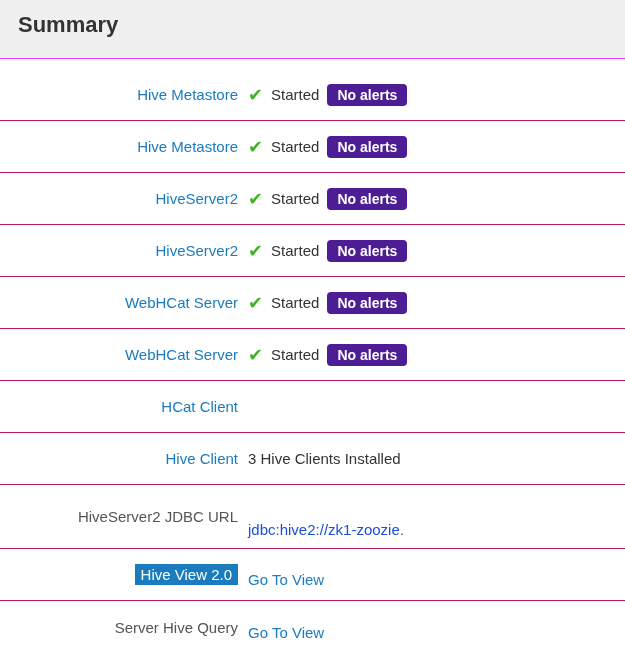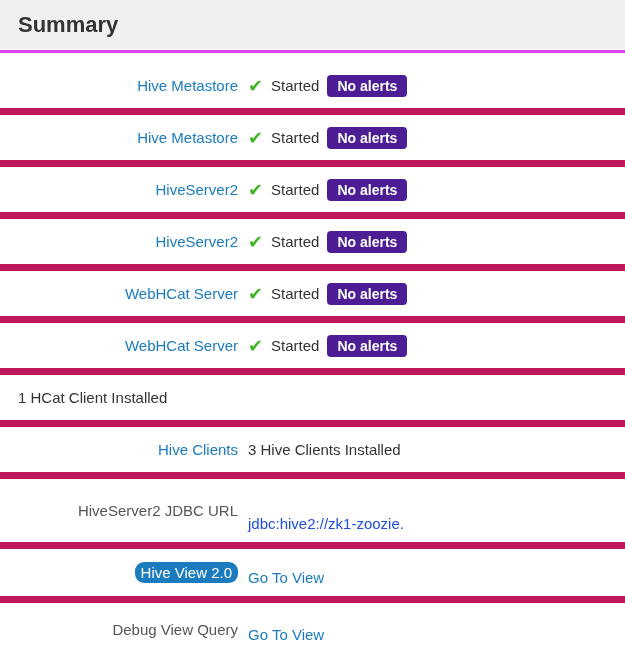--- a/index.html
+++ b/index.html
@@ -12,39 +12,39 @@
       font-family: Arial, Helvetica, sans-serif;
       background: #ffffff;
       width: 625px;
       min-height: 647px;
       font-size: 15px;
       color: #333;
     }
 
     .header {
       background: #f0f0f0;
-      border-bottom: 3px solid #d946ef;
-      padding: 12px 18px 12px 18px;
+      border-bottom: 1px solid #d946ef;
+      padding: 12px 18px 20px 18px;
     }
 
     .header-title {
       font-size: 22px;
       font-weight: bold;
       color: #333;
     }
 
     .content {
       padding: 10px 0;
     }
 
     .row {
       display: flex;
       align-items: center;
       padding: 10px 18px;
-      border-bottom: 7px solid #be185d;
+      border-bottom: 1px solid #be185d;
       min-height: 52px;
     }
 
     .row:last-child {
       border-bottom: none;
     }
 
     .label-col {
       width: 230px;
       text-align: right;
@@ -60,21 +60,21 @@
 
     .label-plain {
       color: #555;
       font-size: 15px;
     }
 
     .label-highlight {
       background: #1a7bbf;
       color: #ffffff;
       padding: 2px 6px;
-      border-radius: 9px;
+      border-radius: 0;
       font-size: 15px;
     }
 
     .value-col {
       flex: 1;
       display: flex;
       align-items: center;
       gap: 8px;
       font-size: 15px;
       color: #333;
@@ -172,41 +172,39 @@
     </div>
     <div class="row">
       <div class="label-col"><a href="#" class="label-link">WebHCat Server</a></div>
       <div class="value-col">
         <span class="status-icon">✔</span>
         <span class="started-text">Started</span>
         <span class="no-alerts-badge">No alerts</span>
       </div>
     </div>
     <div class="row">
-      <div class="value-col">
-        <span class="plain-value">1 HCat Client Installed</span>
-      </div>
-    </div>
-    <div class="row">
-      <div class="label-col"><a href="#" class="label-link">Hive Clients</a></div>
+      <div class="label-col"><a href="#" class="label-link">HCat Client</a></div>
+    </div>
+    <div class="row">
+      <div class="label-col"><a href="#" class="label-link">Hive Client</a></div>
       <div class="value-col">
         <span class="plain-value">3 Hive Clients Installed</span>
       </div>
     </div>
     <div class="row">
       <div class="label-col"><span class="label-plain">HiveServer2 JDBC URL</span></div>
       <div class="value-col">
         <span class="url-value">jdbc:hive2://zk1-zoozie.</span>
       </div>
     </div>
     <div class="row">
       <div class="label-col"><span class="label-highlight">Hive View 2.0</span></div>
       <div class="value-col">
         <a href="#" class="go-to-view-link">Go To View</a>
       </div>
     </div>
     <div class="row">
-      <div class="label-col"><span class="label-plain">Debug View Query</span></div>
+      <div class="label-col"><span class="label-plain">Server Hive Query</span></div>
       <div class="value-col">
         <a href="#" class="go-to-view-link">Go To View</a>
       </div>
     </div>
   </div>
 
 </body></html>

